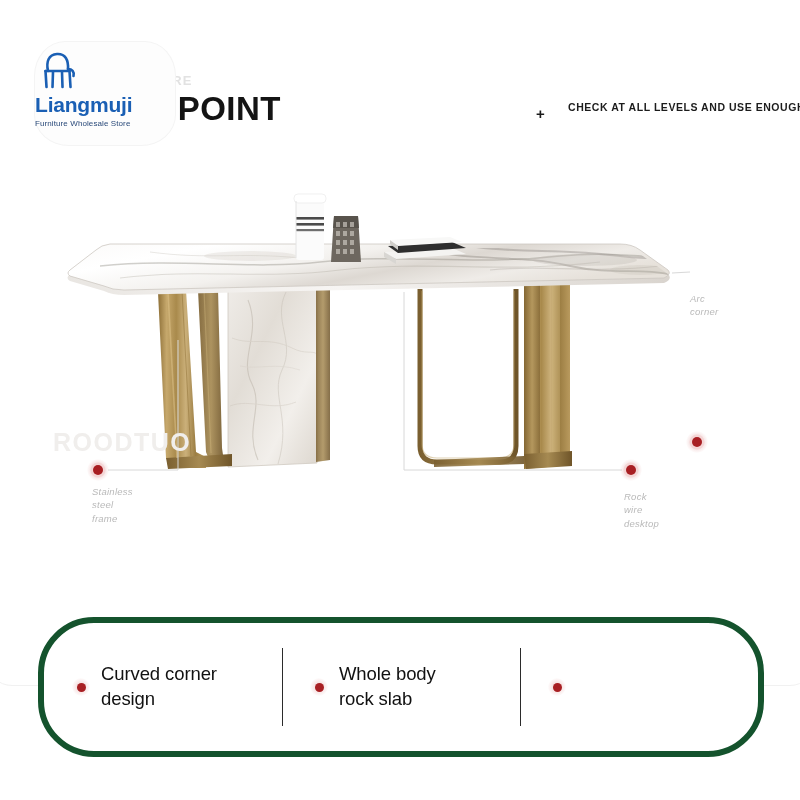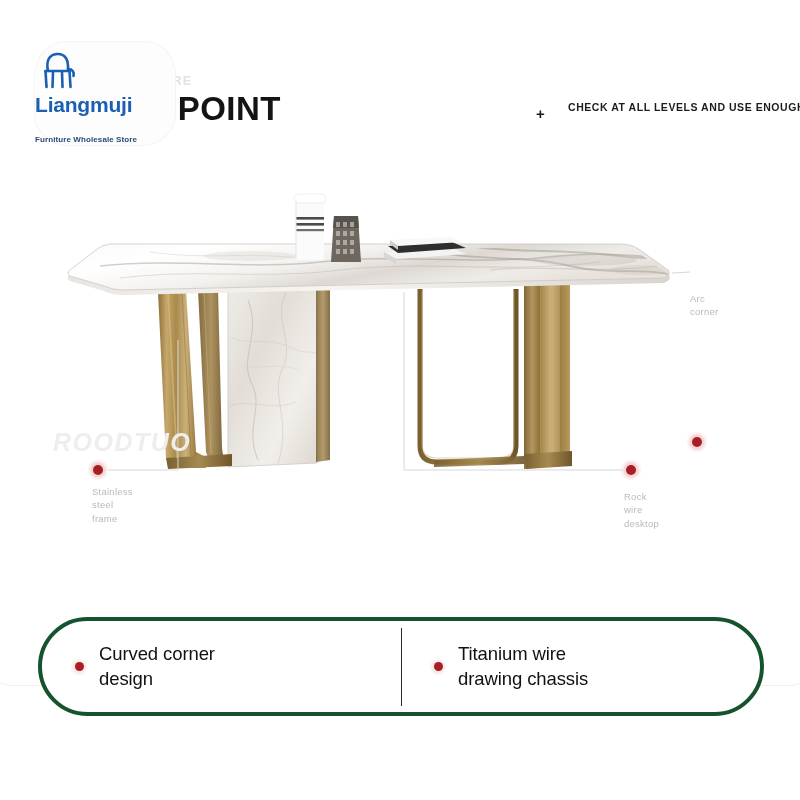--- a/index.html
+++ b/index.html
@@ -72,24 +72,24 @@
   .logo-word {
     font-size: 21px;
     font-weight: 700;
     color: #1a5fb4;
     letter-spacing: -0.2px;
     line-height: 1;
     margin-top: 1px;
   }
   .logo-sub {
     font-size: 8px;
-    font-weight: 700;
+    font-weight: 400;
     color: #2a4a7a;
     letter-spacing: 0.1px;
-    margin-top: 20px;
+    margin-top: 4px;
   }
 
   
   .hdr-note { position: absolute; left: 536px; top: 100px; }
   .hdr-plus {
     position: absolute;
     left: 0; top: 6px;
     font-size: 15px;
     font-weight: 700;
     color: #1a1a1a;
@@ -107,21 +107,20 @@
   }
 
   
   .scene { position: absolute; left: 0; top: 170px; width: 800px; height: 400px; }
 
   .watermark {
     position: absolute;
     left: 53px; top: 428px;
     font-size: 25px;
     font-weight: 700;
-    font-style: italic;
     letter-spacing: 1.5px;
     color: #f0eeec;
     white-space: nowrap;
     z-index: 1;
   }
 
   .table-svg { position: absolute; left: 0; top: 0; }
 
   
   .callout { position: absolute; z-index: 6; }
@@ -138,30 +137,31 @@
     background: #a81f23;
     box-shadow: 0 0 0 2.5px rgba(243,213,213,0.95);
   }
   .callout-label {
     position: absolute;
     font-size: 9.5px;
     line-height: 1.42;
     color: #b9b9b9;
     letter-spacing: 0.25px;
     white-space: pre-line;
+    font-style: italic;
   }
 
   .leader { position: absolute; stroke: #d8d8d8; stroke-width: 1; fill: none; }
 
   
   .features {
     position: absolute;
     left: 38px; top: 617px;
-    width: 726px; height: 99px;
-    border: 4px solid #14532d;
+    width: 726px; height: 140px;
+    border: 6px solid #14532d;
     border-radius: 56px;
     background: #ffffff;
     display: flex;
     align-items: center;
   }
   .feature {
     flex: 1;
     display: flex;
     align-items: center;
     gap: 11px;
@@ -406,23 +406,28 @@
   <div class="features">
 
     <div class="feature">
       <span class="feat-dot">
           <i></i>
         </span>
       <span class="feat-text">Curved corner
 design</span>
     </div>
 
-
     <div class="feature">
       <span class="feat-dot">
           <i></i>
         </span>
-      <span class="feat-text">Titanium wire
-drawing chassis</span>
+      <span class="feat-text">Whole body
+rock slab</span>
+    </div>
+
+    <div class="feature">
+      <span class="feat-dot">
+          <i></i>
+        </span>
     </div>
   </div>
 
 </div>
 
 </body></html>

